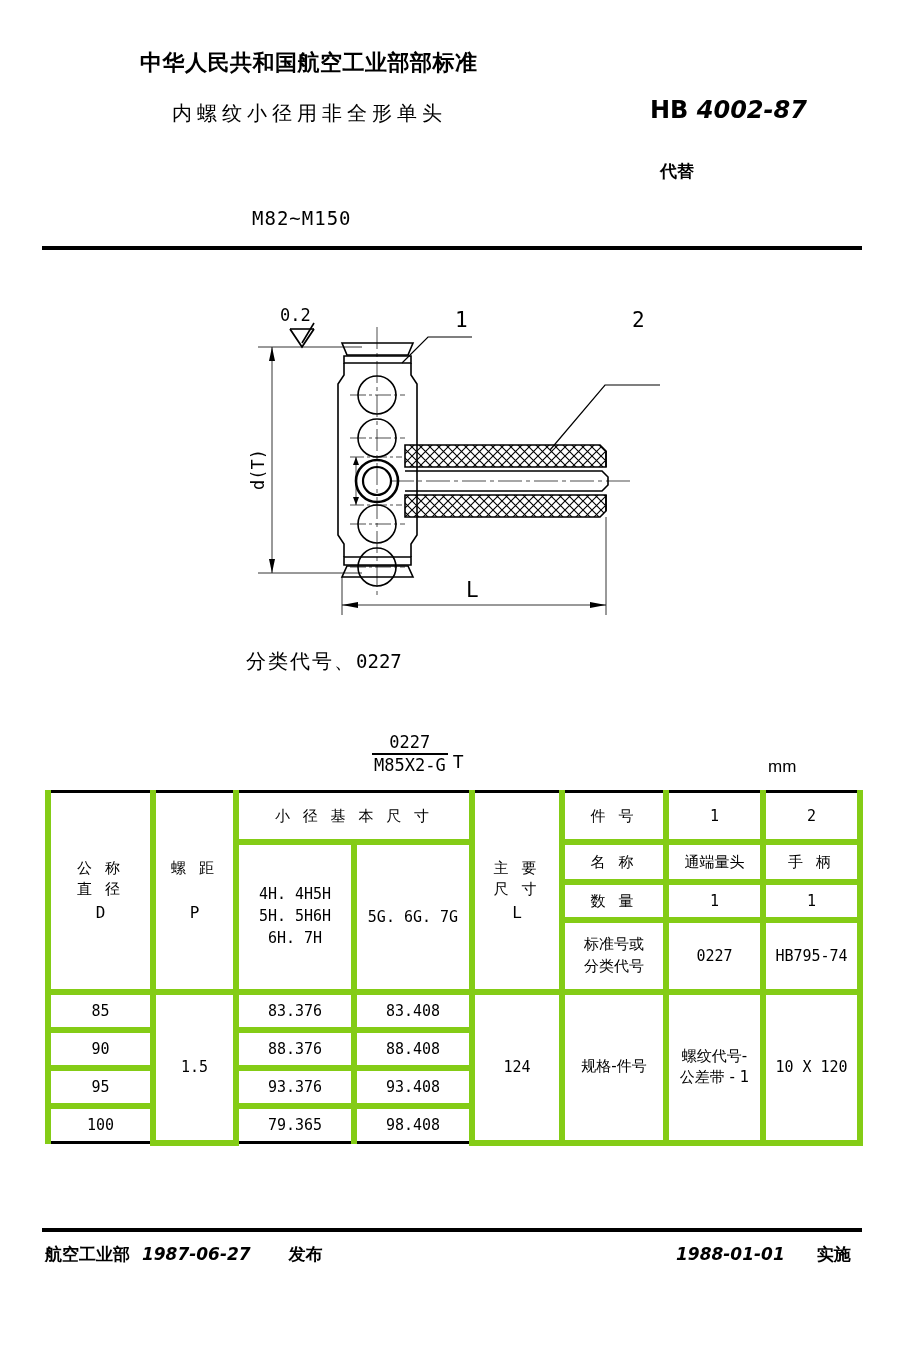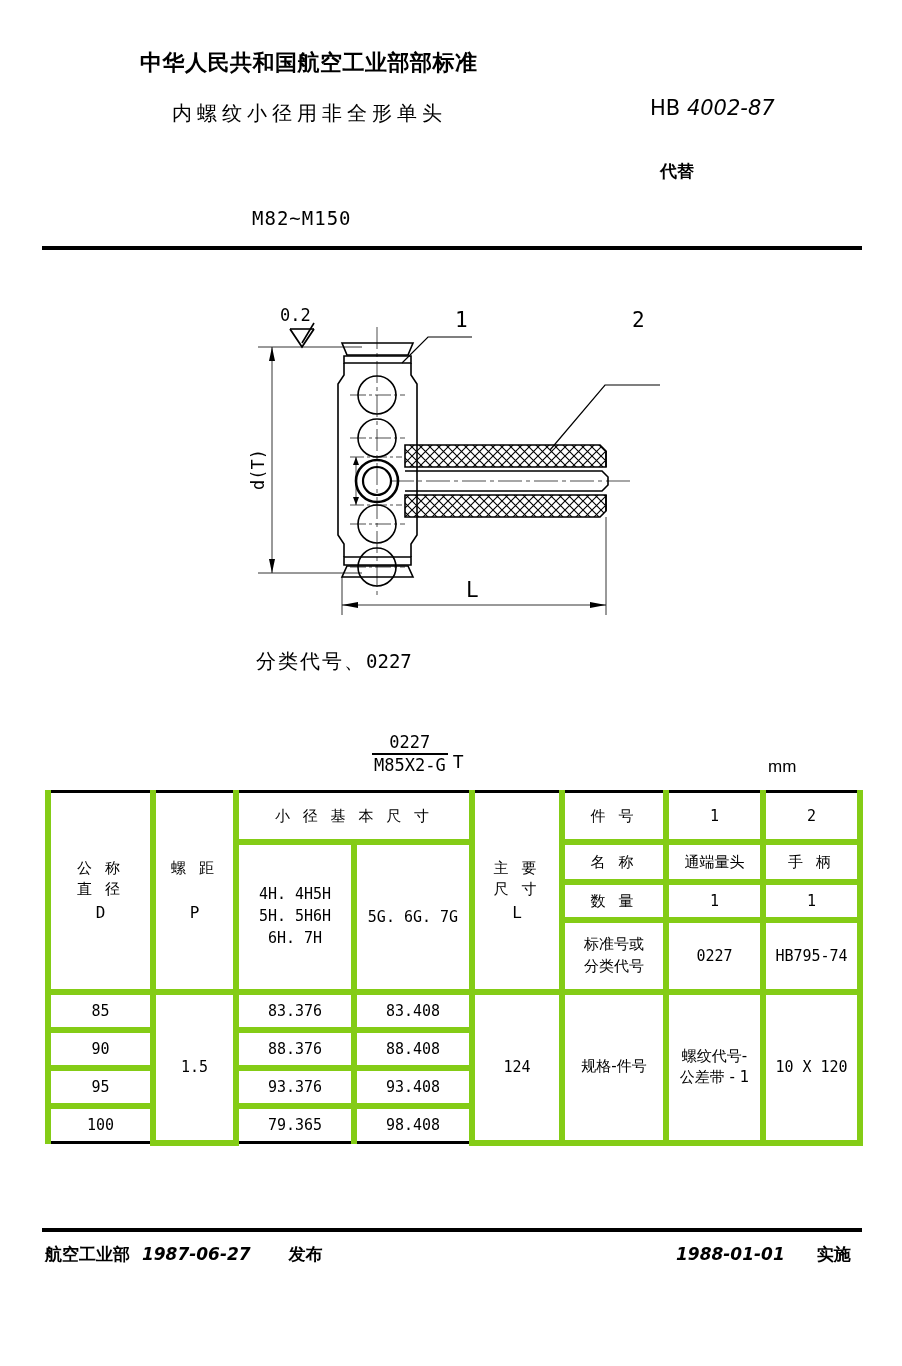--- a/index.html
+++ b/index.html
@@ -52,22 +52,22 @@
     position: absolute;
     left: 252px; top: 207px;
     font-size: 19px;
     letter-spacing: 1px;
     white-space: nowrap;
     font-family: "DejaVu Sans Mono", "Liberation Mono", monospace;
   }
   .hdr-std {
     position: absolute;
     left: 650px; top: 96px;
-    font-size: 21px;
-    font-weight: normal;
+    font-size: 24px;
+    font-weight: bold;
     font-style: italic;
     white-space: nowrap;
   }
   .hdr-std .pfx { font-style: normal; }
   .hdr-replace {
     position: absolute;
     left: 660px; top: 160px;
     font-size: 17px;
     font-weight: bold;
     white-space: nowrap;
@@ -84,21 +84,21 @@
   .drawing {
     position: absolute;
     left: 250px; top: 285px;
     width: 430px; height: 340px;
   }
   .drawing svg { display: block; }
 
   
   .spec-1 {
     position: absolute;
-    left: 256px; top: 648px;
+    left: 246px; top: 648px;
     font-size: 20px;
     letter-spacing: 2px;
     white-space: nowrap;
   }
   .spec-2 {
     position: absolute;
     left: 238px; top: 694px;
     font-size: 20px;
     letter-spacing: 1px;
     white-space: nowrap;

